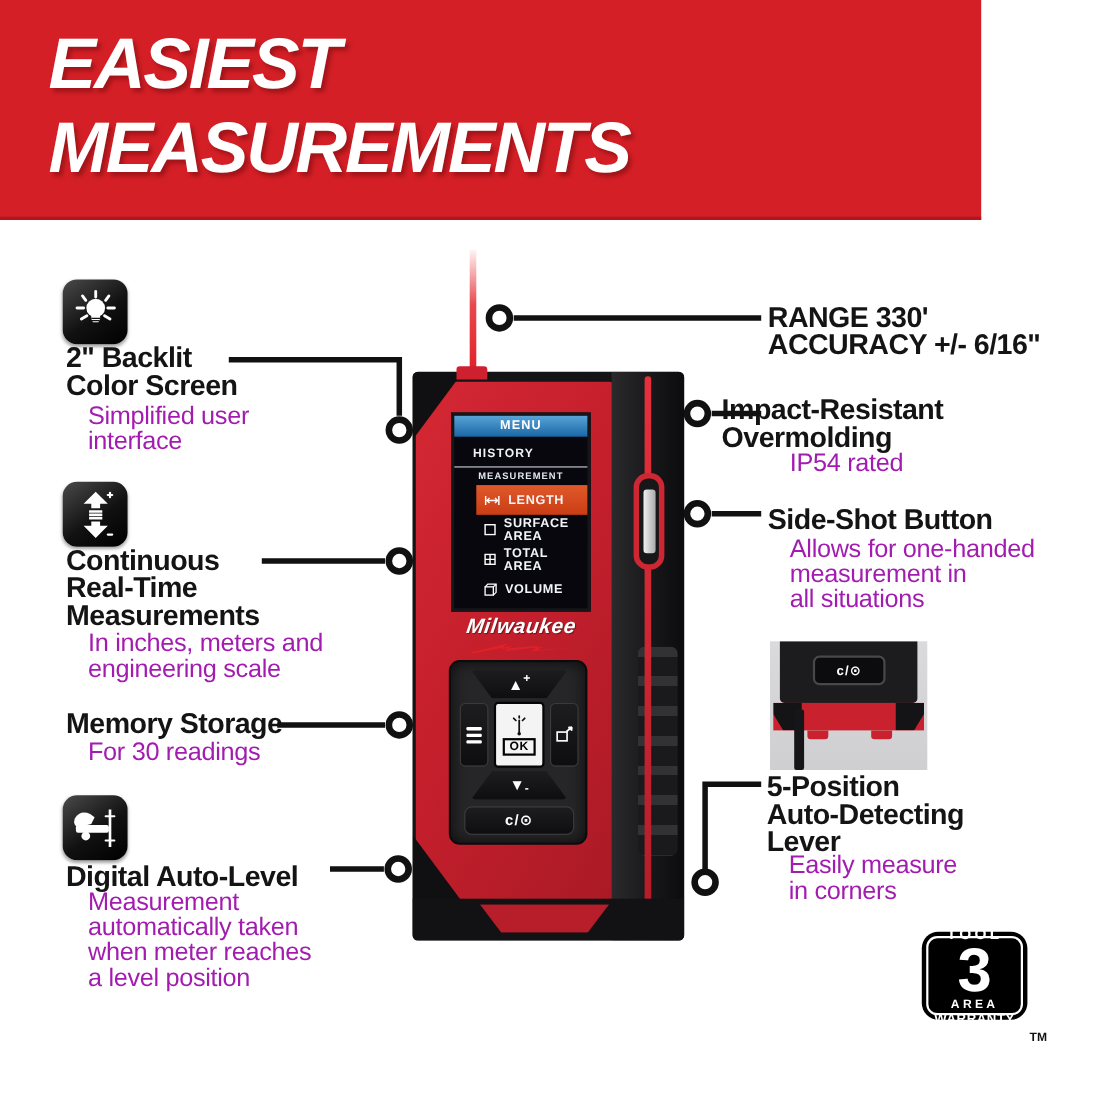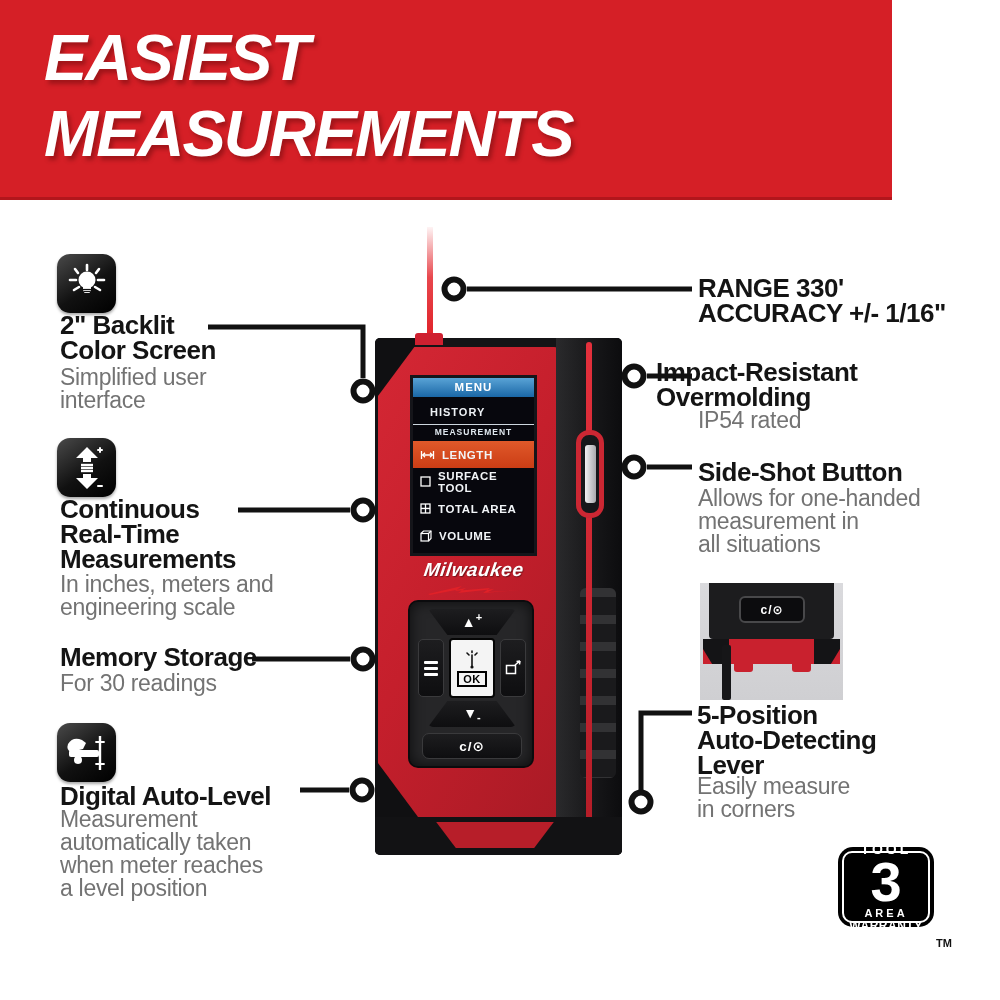--- a/index.html
+++ b/index.html
@@ -15,22 +15,22 @@
             letter-spacing:-2px; white-space:pre-line;
             text-shadow:3px 4px 4px rgba(60,0,0,0.35); }
 
   
   .f-icon { position:absolute; width:59px; height:59px; border-radius:13px;
             background:linear-gradient(145deg,#4a4a4a 0%,#111 55%,#000 100%);
             display:flex; align-items:center; justify-content:center;
             box-shadow:0 2px 3px rgba(0,0,0,0.35); }
   .f-title { position:absolute; font-size:26px; line-height:25px; font-weight:bold;
              color:#141414; letter-spacing:-0.5px; white-space:pre-line; }
-  .f-desc  { position:absolute; font-size:23px; line-height:23px; color:#737373;
-             letter-spacing:-0.3px; white-space:pre-line; }
+  .f-desc  { position:absolute; font-size:23px; line-height:23px; color:#a21caf;
+             letter-spacing:-0.3px; white-space:pre-line;margin-left:20px; }
 
   
   .callouts { position:absolute; left:0; top:0; z-index:6; pointer-events:none; }
   .callouts line, .callouts polyline { stroke:#111; stroke-width:5; fill:none; }
   .callouts circle { fill:#fff; stroke:#111; stroke-width:6; }
 
   
   .laser { position:absolute; left:427px; top:227px; width:6px; height:112px; z-index:2;
            background:linear-gradient(to top,#e02128 0%,#e8474d 55%,rgba(247,180,183,0.15) 100%); }
   .laser-nub { position:absolute; left:415px; top:333px; width:28px; height:12px;
@@ -67,21 +67,21 @@
   .screen { position:absolute; left:35px; top:37px; width:127px; height:181px;
             background:#07070d; border:3px solid #15151a; display:flex; flex-direction:column; }
   .scr-menu { height:19px; background:linear-gradient(#59a3d6,#1a67a6);
             color:#fff; font-weight:bold; font-size:11.5px; text-align:center; line-height:19px;
             letter-spacing:1px; }
   .scr-history { height:27px; color:#eef2f6; font-weight:bold; font-size:11px;
             line-height:30px; padding-left:17px; letter-spacing:1px; }
   .scr-section { height:14px; border-top:1.5px solid #cdd6de; color:#dfe7ee; font-weight:bold;
             font-size:8.5px; text-align:center; line-height:15px; letter-spacing:1px; }
   .scr-row { height:27px; display:flex; align-items:center; gap:7px; padding-left:7px;
-            color:#f2f5f8; font-weight:bold; font-size:11.5px; letter-spacing:0.6px; }
+            color:#f2f5f8; font-weight:bold; font-size:11.5px; letter-spacing:0.6px;margin-left:20px; }
   .scr-row.selected { background:linear-gradient(#e0592a,#cb3d15); margin-top:3px; }
   .scr-row svg { flex:0 0 auto; }
 
   
   .logo { position:absolute; left:35px; top:221px; width:127px; text-align:center; }
   .logo-text { color:#fff; font-weight:bold; font-style:italic; font-size:19px;
                display:inline-block; transform:skewX(-8deg); letter-spacing:0.5px;
                text-shadow:1px 1px 1px rgba(0,0,0,0.4); }
   .logo-bolt { margin:-2px auto 0; width:92px; height:9px; }
 
@@ -218,21 +218,21 @@
       <circle cx="14" cy="28" r="4" fill="#fff"></circle>
     </svg>
   </div>
   <div class="f-title" style="left:60px; top:784px;">Digital Auto-Level</div>
   <div class="f-desc" style="left:60px; top:808px;">Measurement
 automatically taken
 when meter reaches
 a level position</div>
 
   <div class="f-title" style="left:698px; top:276px;">RANGE 330'
-ACCURACY +/- 1/16"</div>
+ACCURACY +/- 6/16"</div>
 
   <div class="f-title" style="left:656px; top:360px;">Impact-Resistant
 Overmolding</div>
   <div class="f-desc" style="left:698px; top:409px;">IP54 rated</div>
 
   <div class="f-title" style="left:698px; top:460px;">Side-Shot Button</div>
   <div class="f-desc" style="left:698px; top:487px;">Allows for one-handed
 measurement in
 all situations</div>
 
@@ -278,21 +278,21 @@
             <path d="M5 2.8 L2.8 5 L5 7.2"></path>
               <path d="M10 2.8 L12.2 5 L10 7.2"></path>
           </g>
         </svg>
         <span>LENGTH</span>
       </div>
       <div class="scr-row">
         <svg width="11" height="11" viewBox="0 0 11 11">
           <rect x="1" y="1" width="9" height="9" fill="none" stroke="#fff" stroke-width="1.3"></rect>
         </svg>
-        <span>SURFACE TOOL</span>
+        <span>SURFACE AREA</span>
       </div>
       <div class="scr-row">
         <svg width="11" height="11" viewBox="0 0 11 11">
           <g fill="none" stroke="#fff" stroke-width="1.3">
             <rect x="1" y="1" width="9" height="9"></rect>
             <line x1="5.5" y1="1" x2="5.5" y2="10"></line>
               <line x1="1" y1="5.5" x2="10" y2="5.5"></line>
           </g>
         </svg>
         <span>TOTAL AREA</span>

